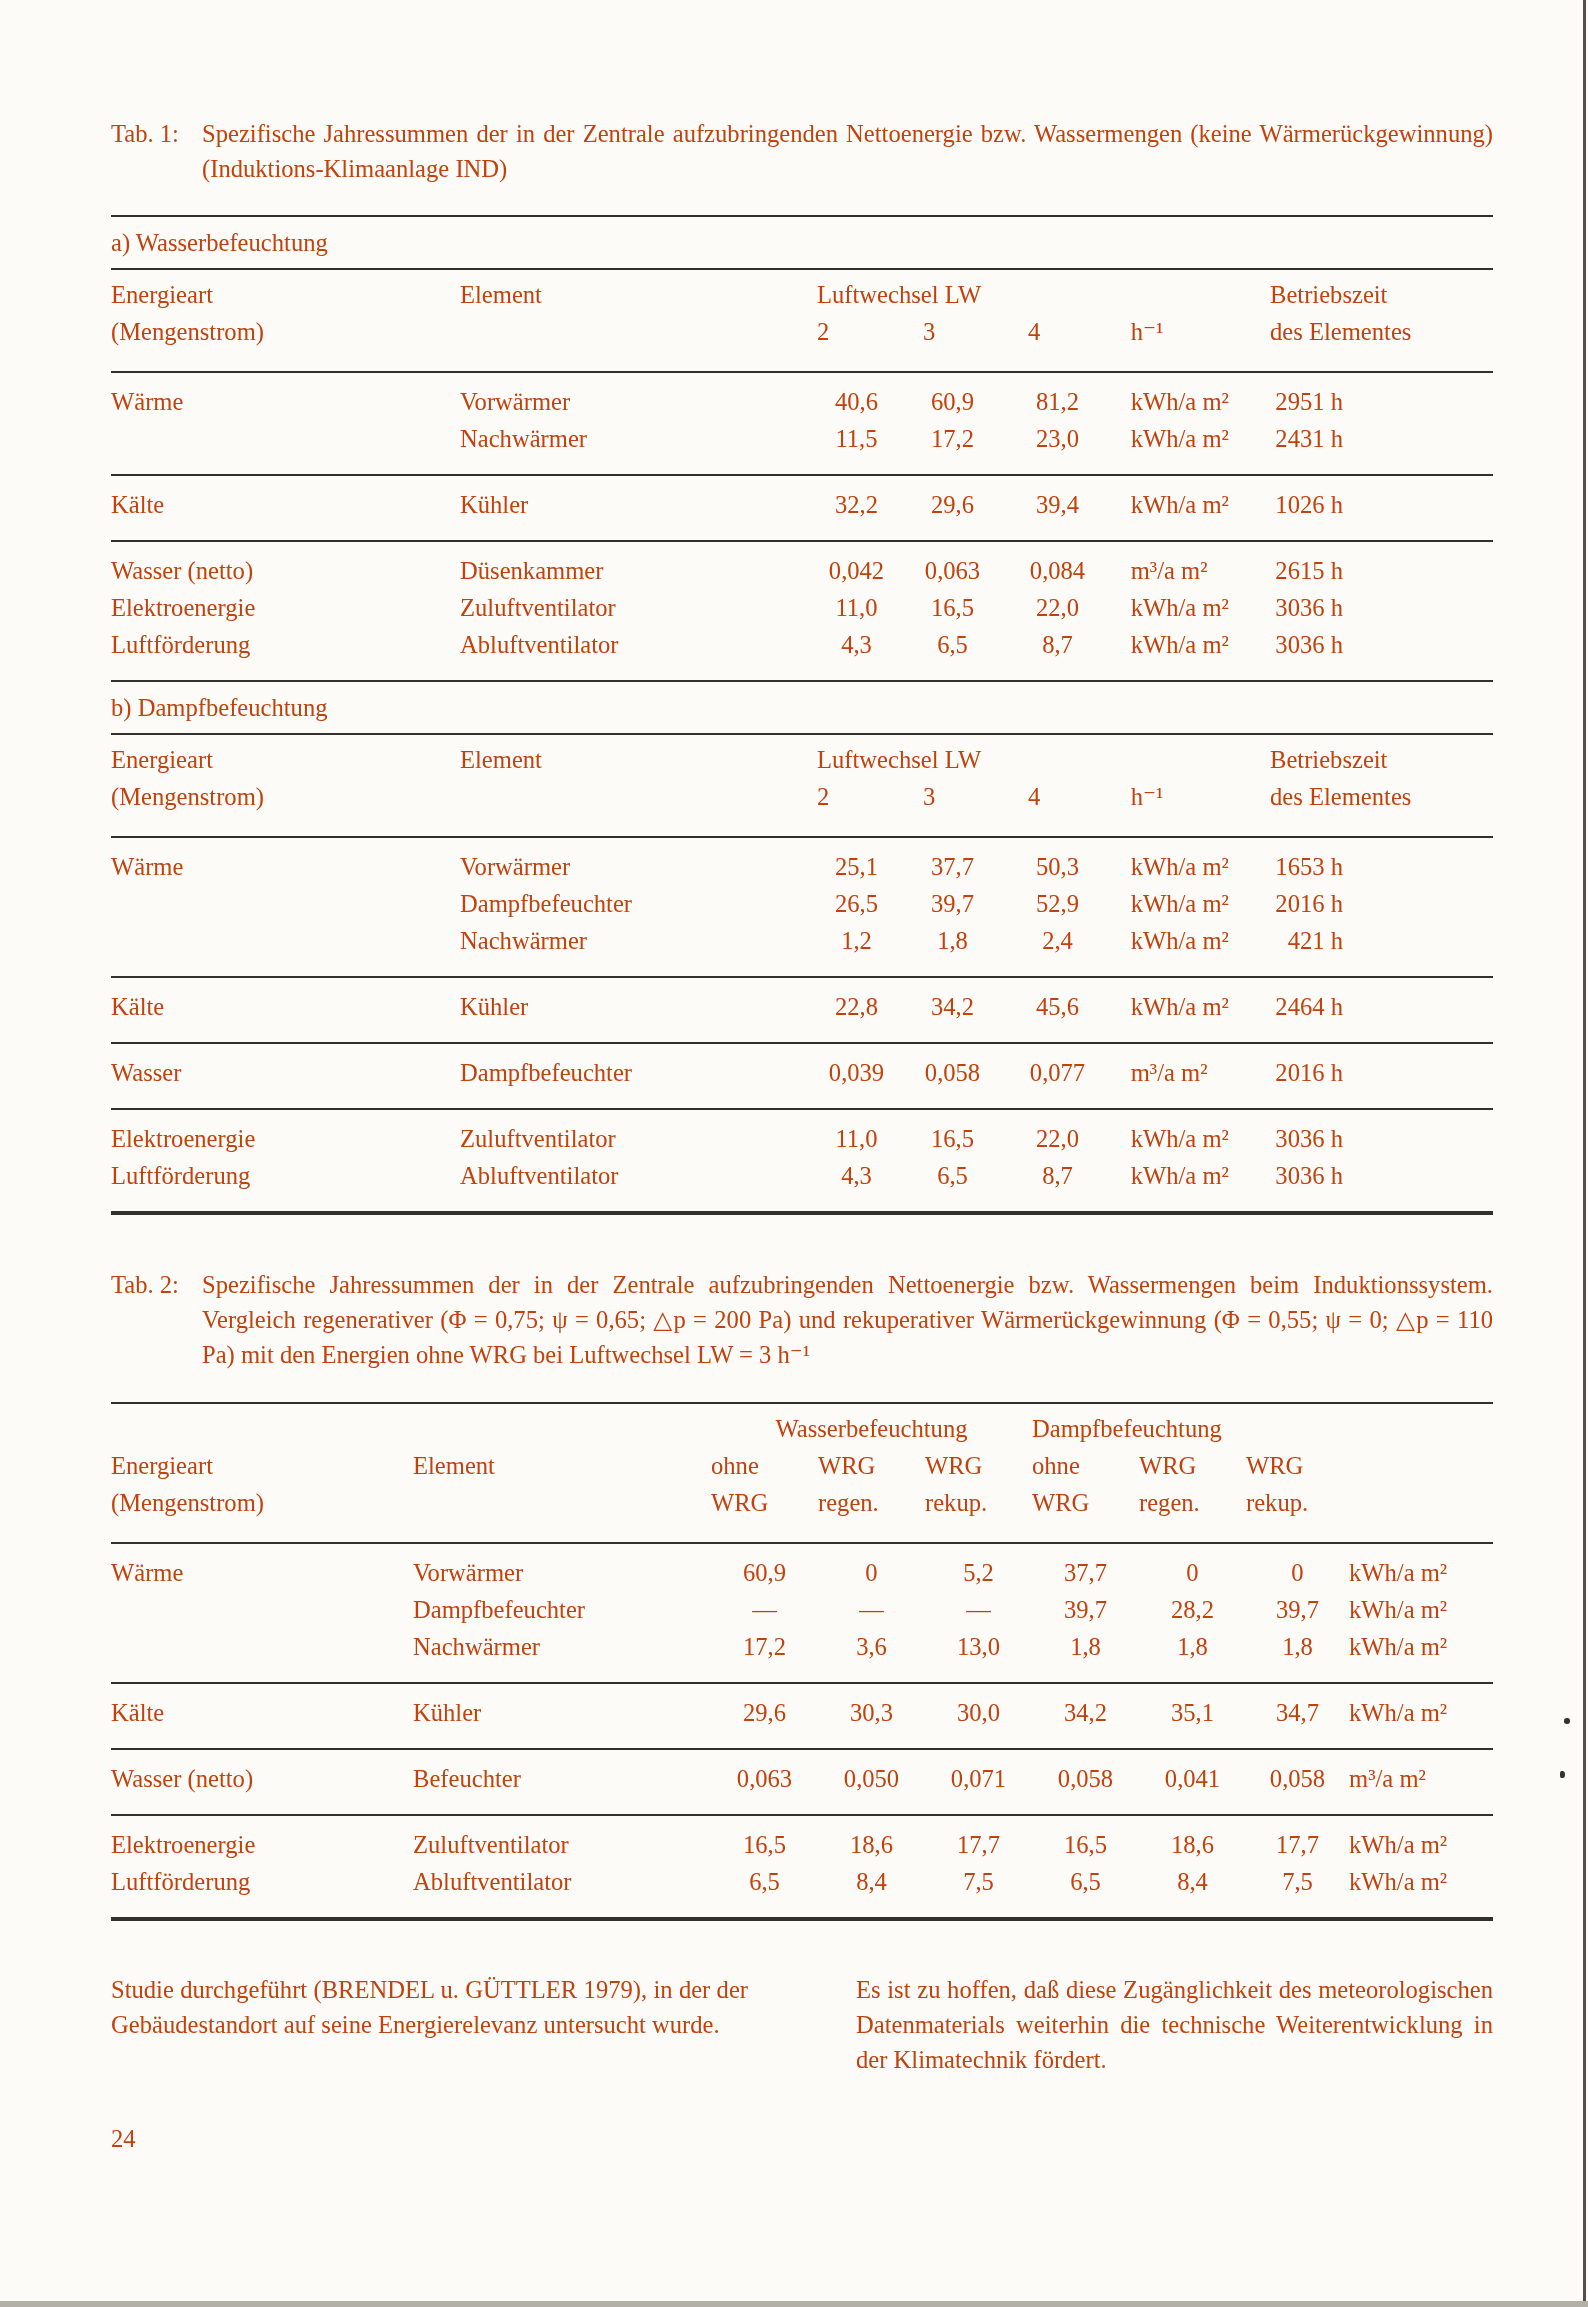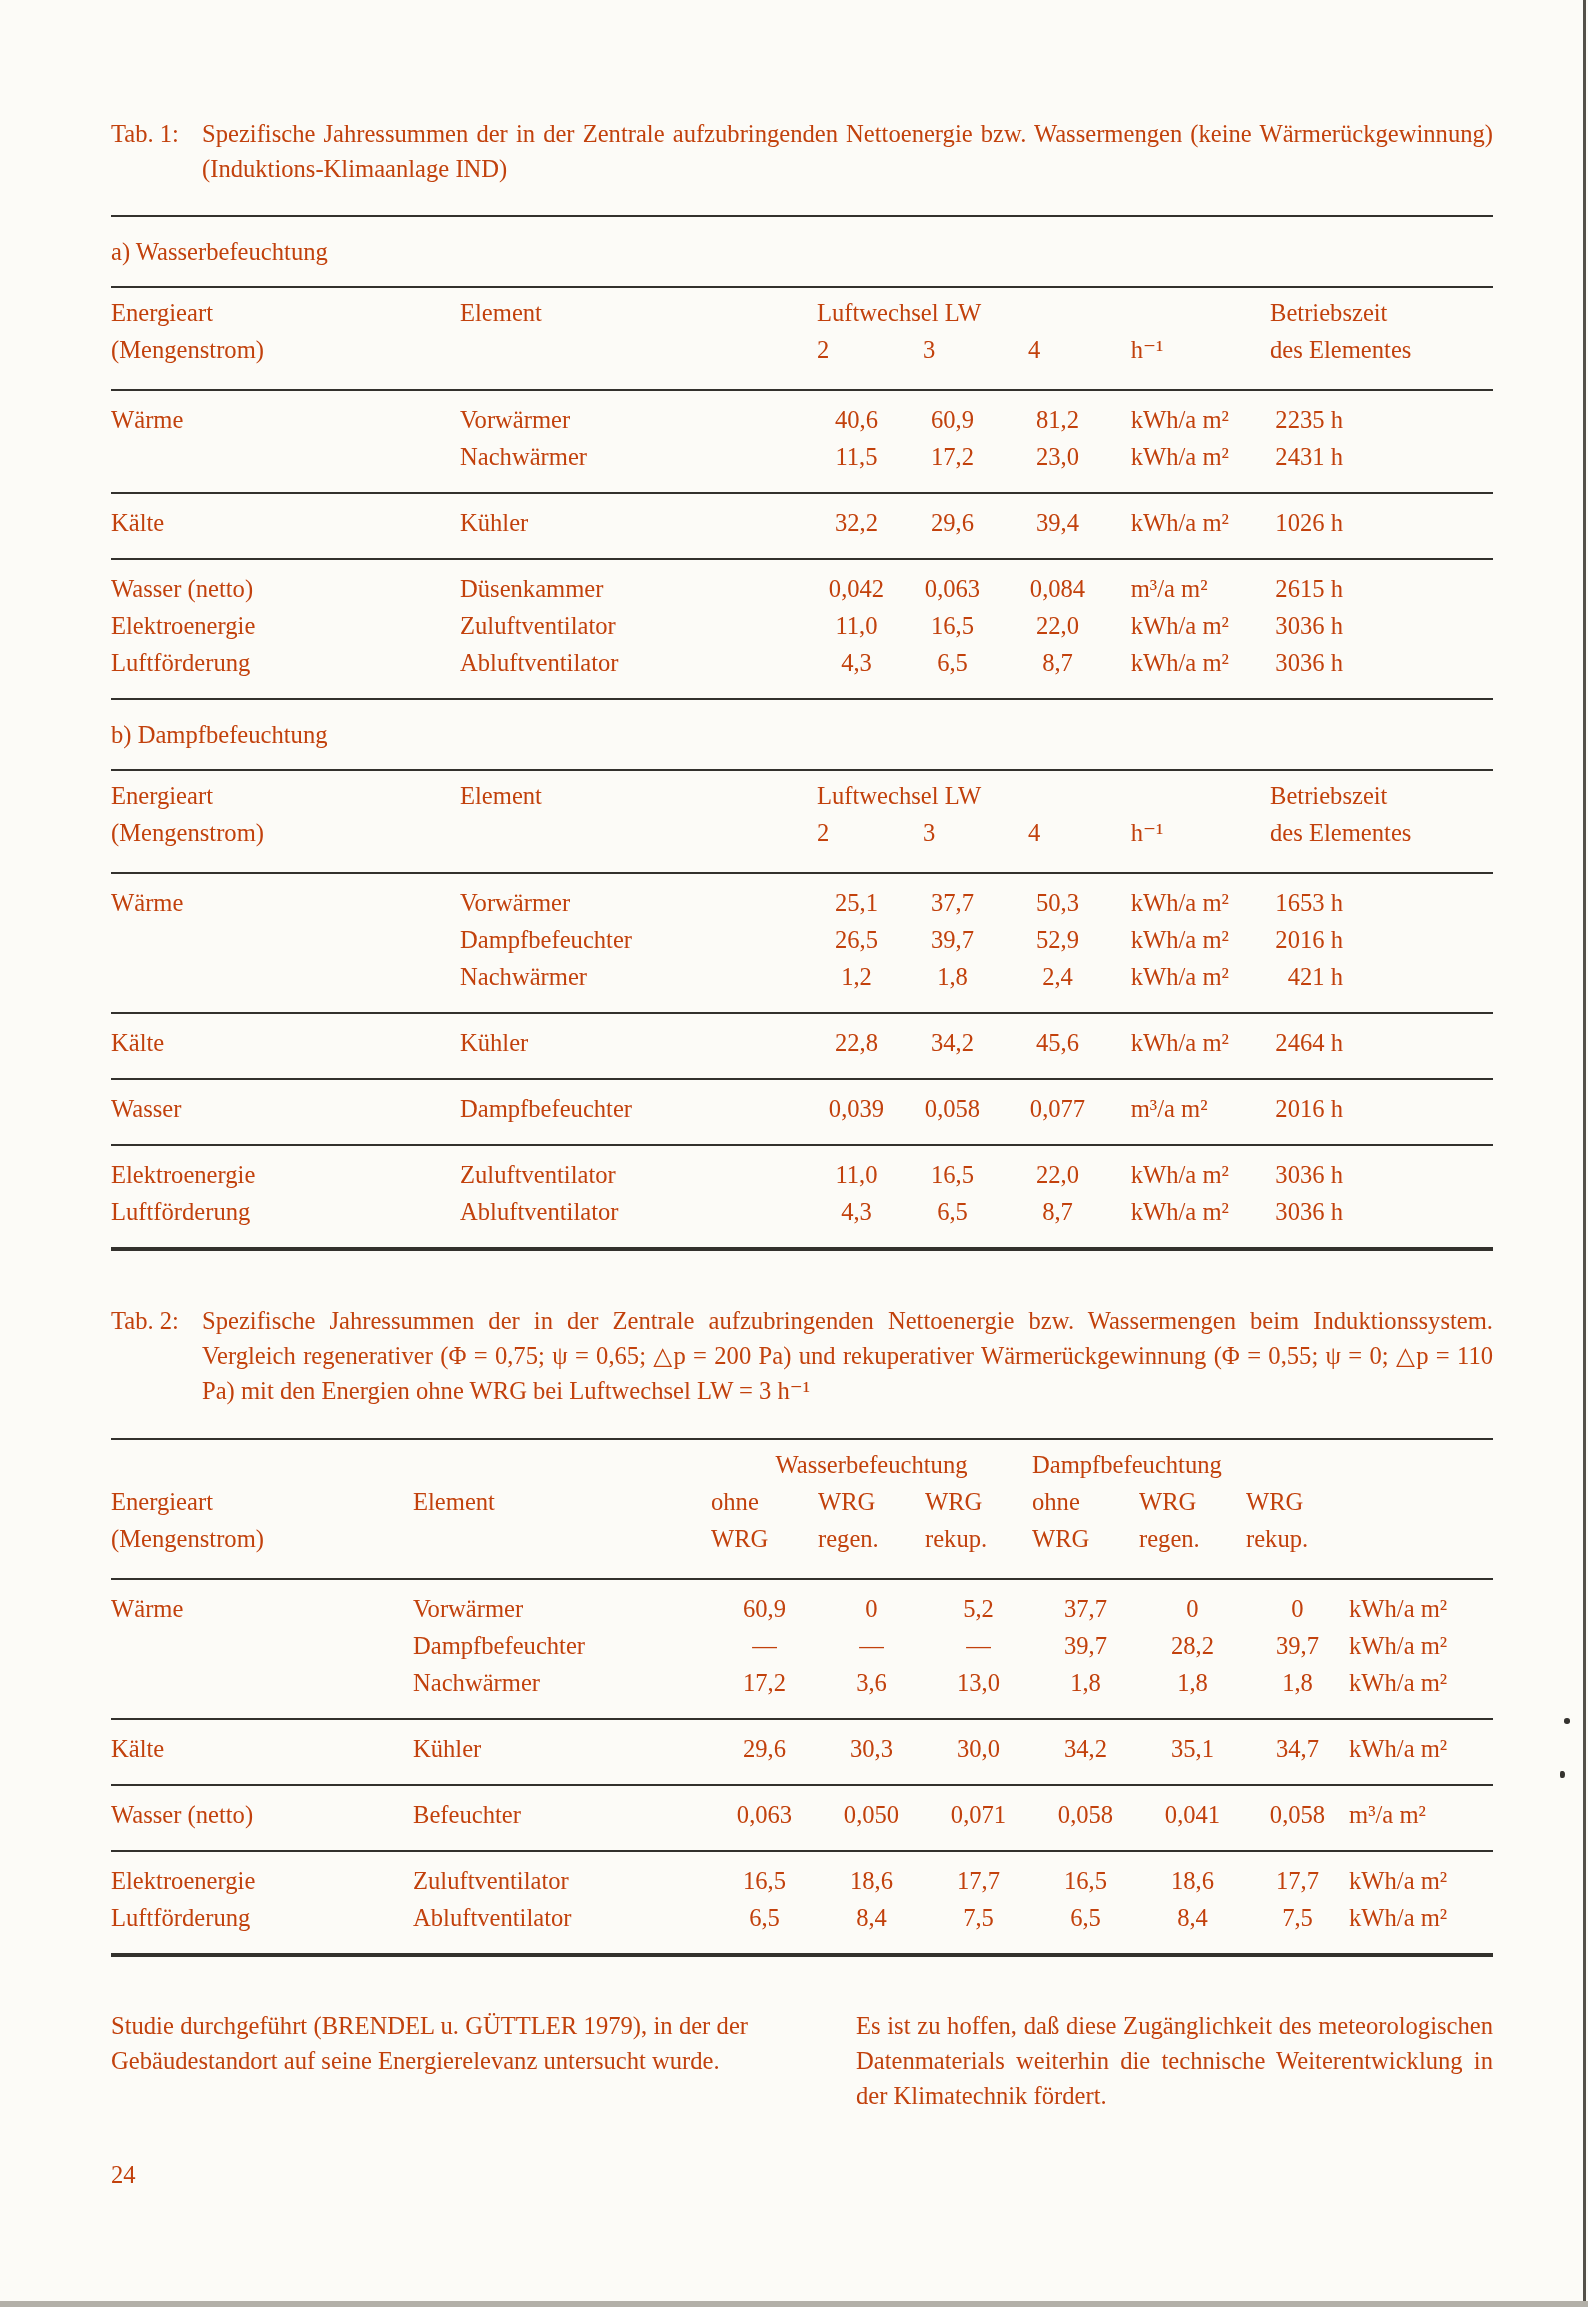--- a/index.html
+++ b/index.html
@@ -21,21 +21,21 @@
   .content { margin-left: 111px; width: 1382px; padding-top: 116px; }
 
   .caption { display: flex; margin-bottom: 29px; }
   .cap-label { width: 91px; flex: none; }
   .cap-text { flex: 1; text-align: justify; }
   .tab2-caption { margin-top: 52px; margin-bottom: 30px; }
 
   .rule { height: 0; border-top: 2.4px solid #33312d; }
   .rule.heavy { border-top-width: 4.8px; }
 
-  .section-label { padding: 17px 0; }
+  .section-label { padding: 8px 0; }
 
   .t1 { display: grid; grid-template-columns: 349px 357px 87px 105px 105px 156px 222px; }
   .t2 { display: grid; grid-template-columns: 302px 298px 107px 107px 107px 107px 107px 103px 143px; }
   .thead { padding: 6.4px 0 20.6px; }
   .tgroup { padding: 10.3px 0 16.7px; }
 
   .cell { line-height: 37px; min-height: 37px; }
   .r { text-align: center; padding-right: 8px; }
   .ctr { text-align: center; }
   .u { padding-left: 16.7px; }
@@ -87,21 +87,21 @@
 
     <div class="rule"></div>
 
     <div class="t1 tgroup">
       <div class="cell">Wärme</div>
       <div class="cell">Vorwärmer</div>
       <div class="cell r">40,6</div>
       <div class="cell r">60,9</div>
       <div class="cell r">81,2</div>
       <div class="cell u">kWh/a m²</div>
-      <div class="cell z"><span>2235 h</span></div>
+      <div class="cell z"><span>2951 h</span></div>
 
       <div class="cell"></div>
       <div class="cell">Nachwärmer</div>
       <div class="cell r">11,5</div>
       <div class="cell r">17,2</div>
       <div class="cell r">23,0</div>
       <div class="cell u">kWh/a m²</div>
       <div class="cell z"><span>2431 h</span></div>
     </div>
 

